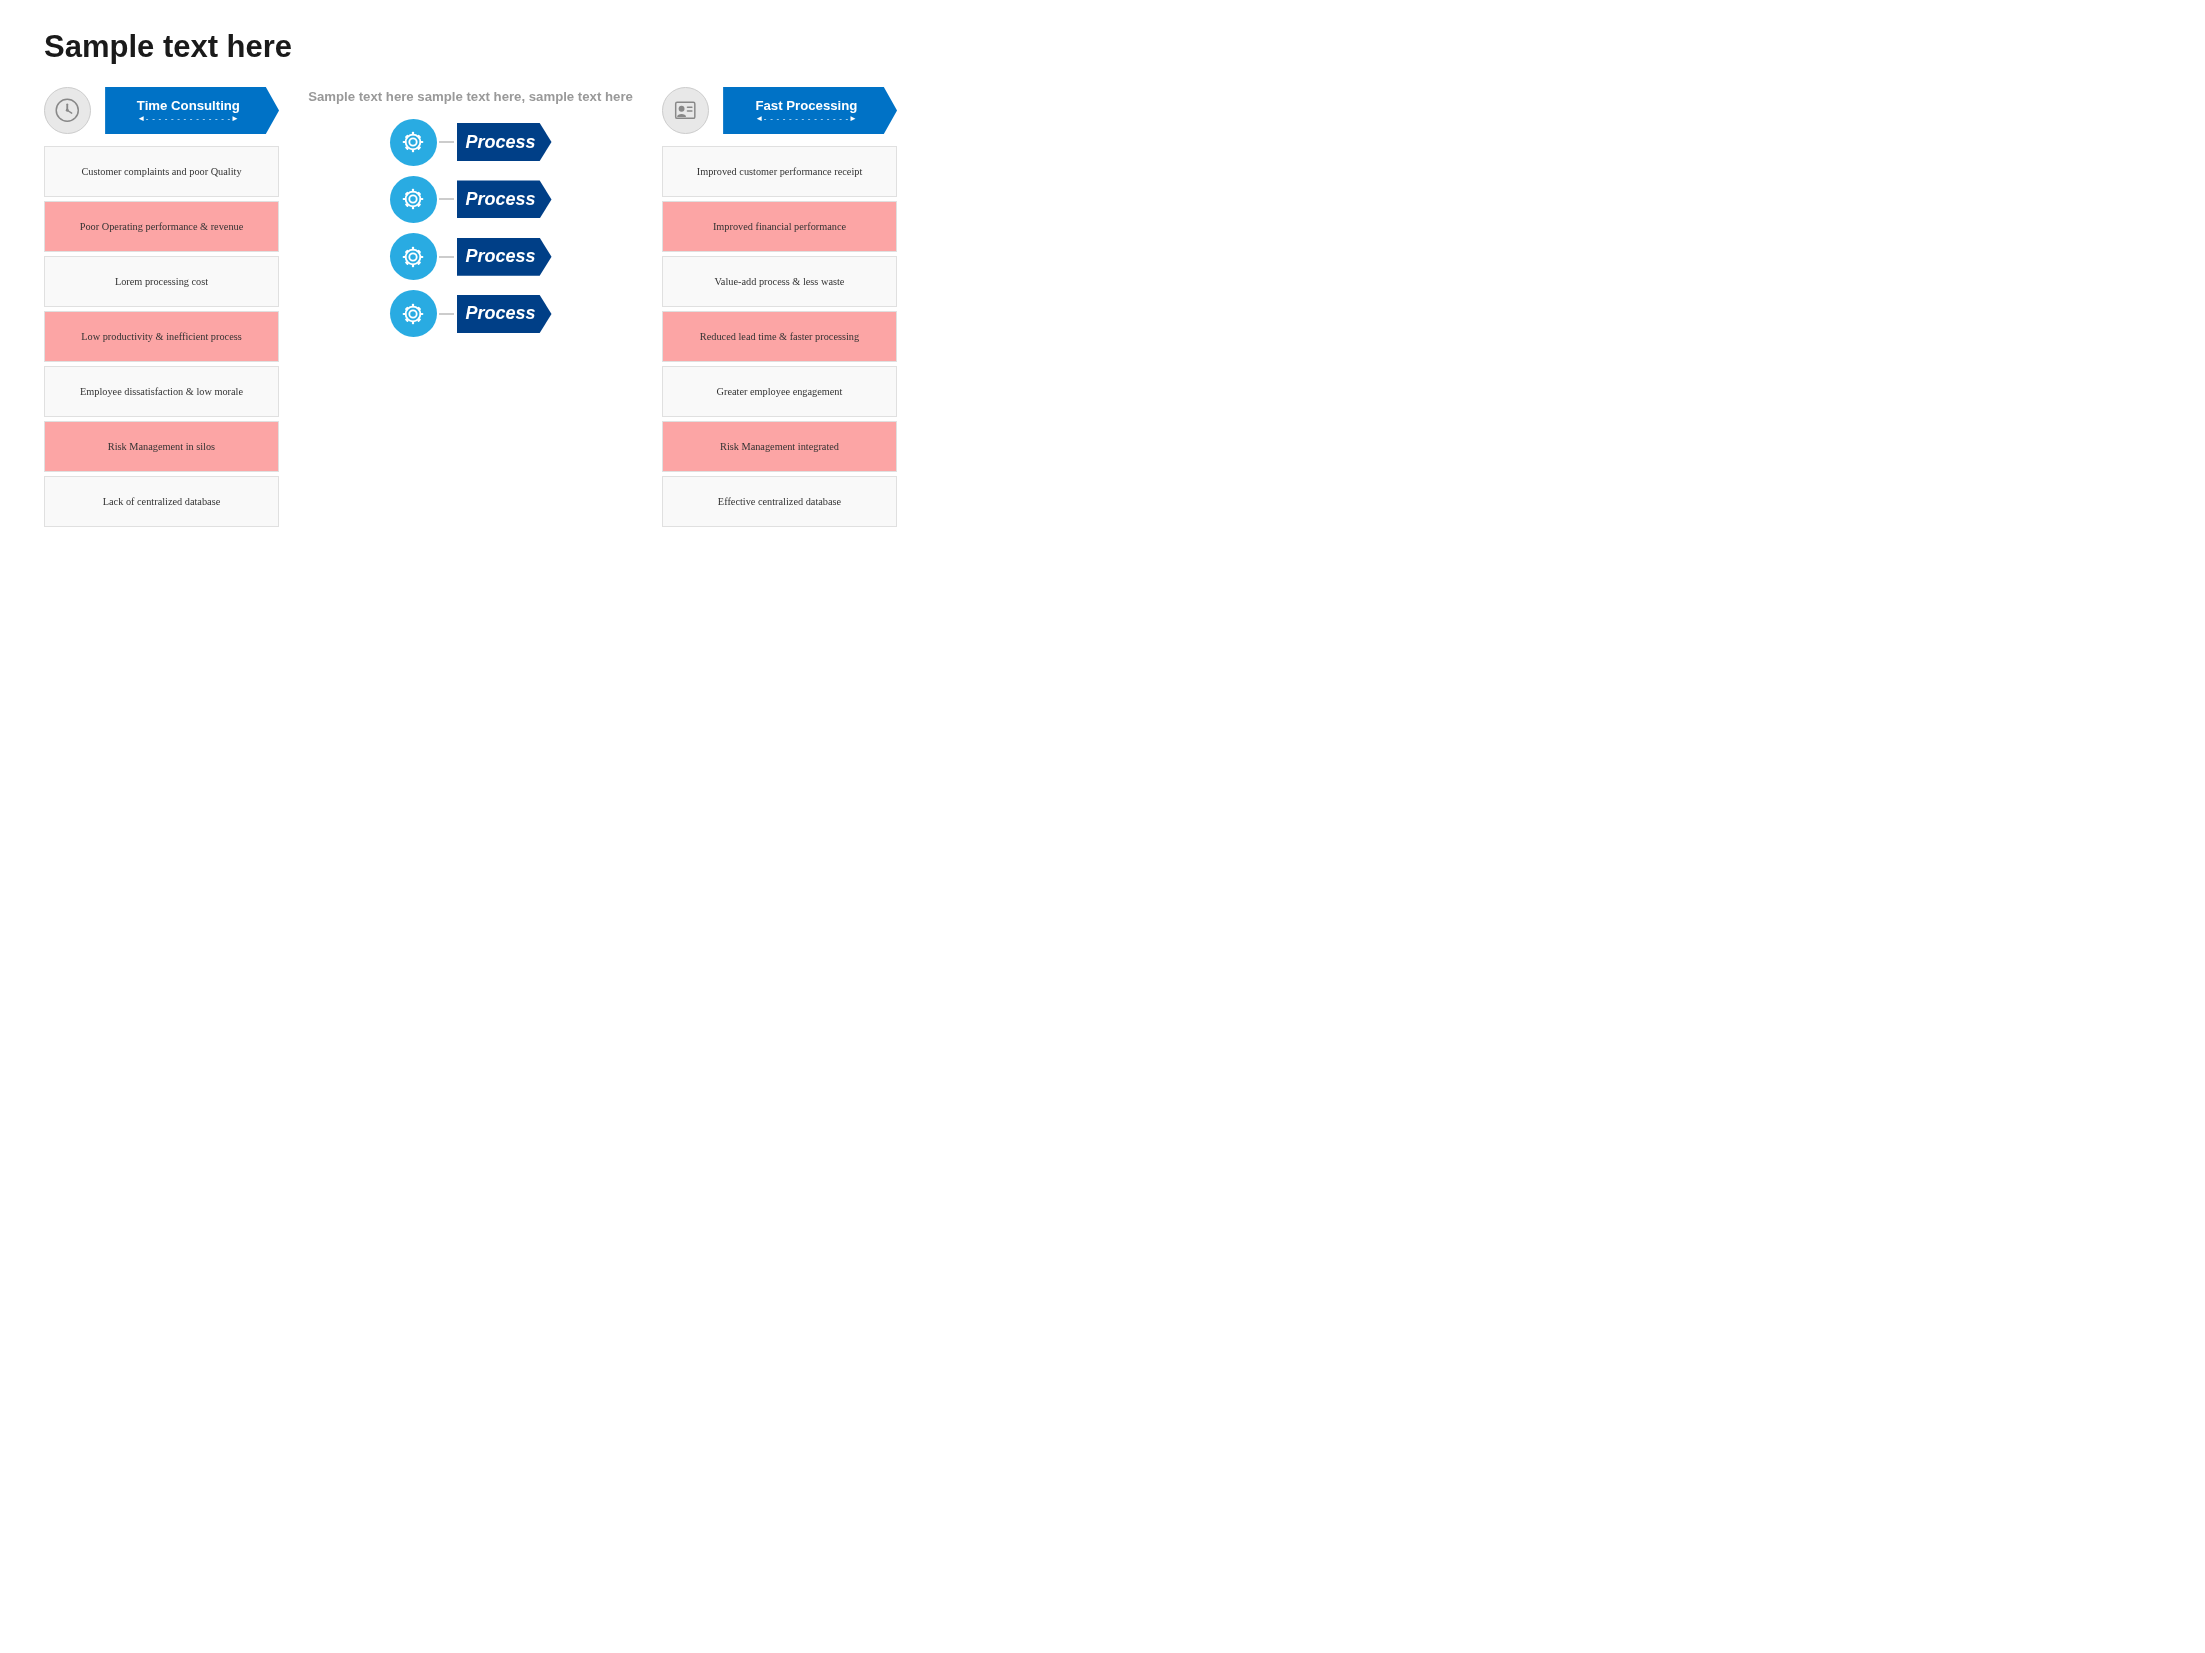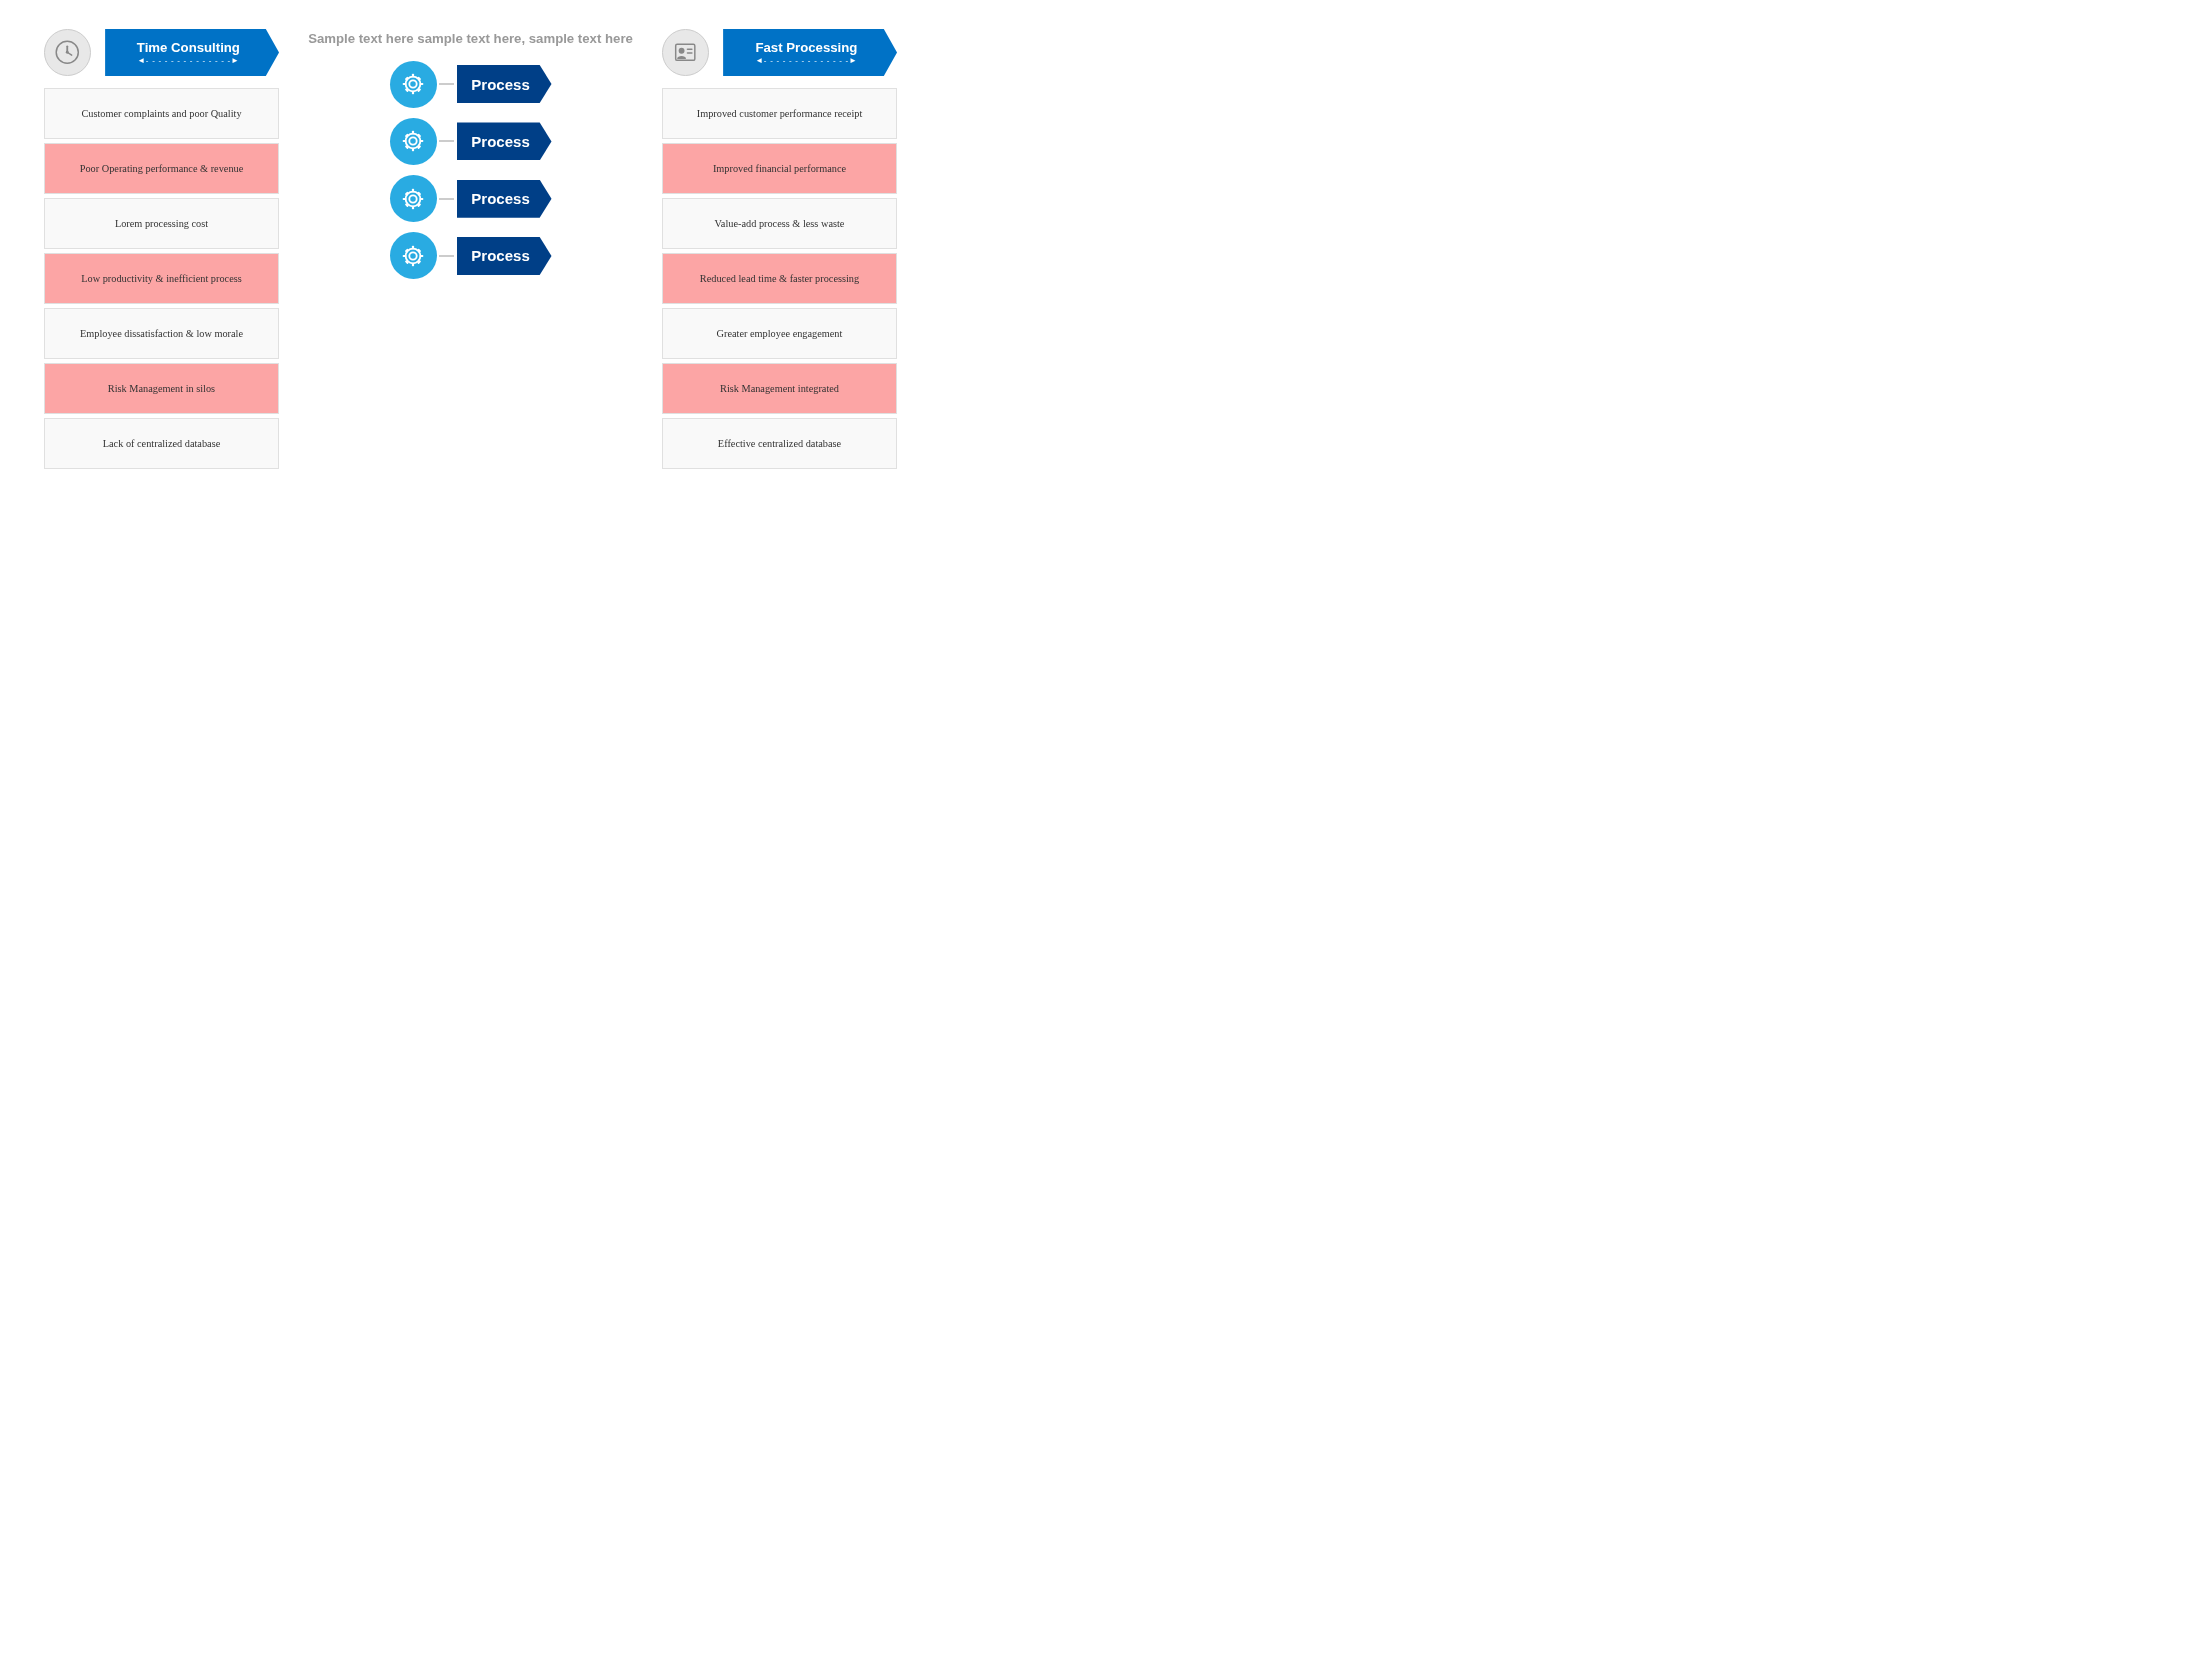--- a/index.html
+++ b/index.html
@@ -182,22 +182,23 @@
       background: #003F87;
       clip-path: polygon(0 0, calc(100% - 11.8px) 0, 100% 50%, calc(100% - 11.8px) 100%, 0 100%);
       display: flex;
       align-items: center;
       justify-content: center;
       padding-right: 7.4px;
     }
 
     .process-label {
       color: #ffffff;
-      font-size: 15px;
+      font-size: 18px;
       font-weight: 600;
+      font-style: italic;
     }
 
     
     .footer {
       text-align: center;
       color: #aaaaaa;
       font-size: 11.8px;
       line-height: 1.7;
       margin-top: 17.6px;
       padding: 0 29px;
@@ -212,20 +213,21 @@
     
     .person-svg {
       width: 26.5px;
       height: 26.5px;
     }
   </style>
 </head>
 <body>
 
 <div class="page">
+  <div class="title">Sample text here</div>
 
   <div class="main-content">
 
     <div class="left-col">
       <div class="banner">
         <div class="banner-icon-circle">
 
           <svg class="clock-svg" viewBox="0 0 36 36">
             <circle cx="18" cy="18" r="15" fill="none" stroke="#888" stroke-width="2"></circle>
             <line x1="18" y1="10" x2="18" y2="18" stroke="#888" stroke-width="2.5" stroke-linecap="round"></line>

